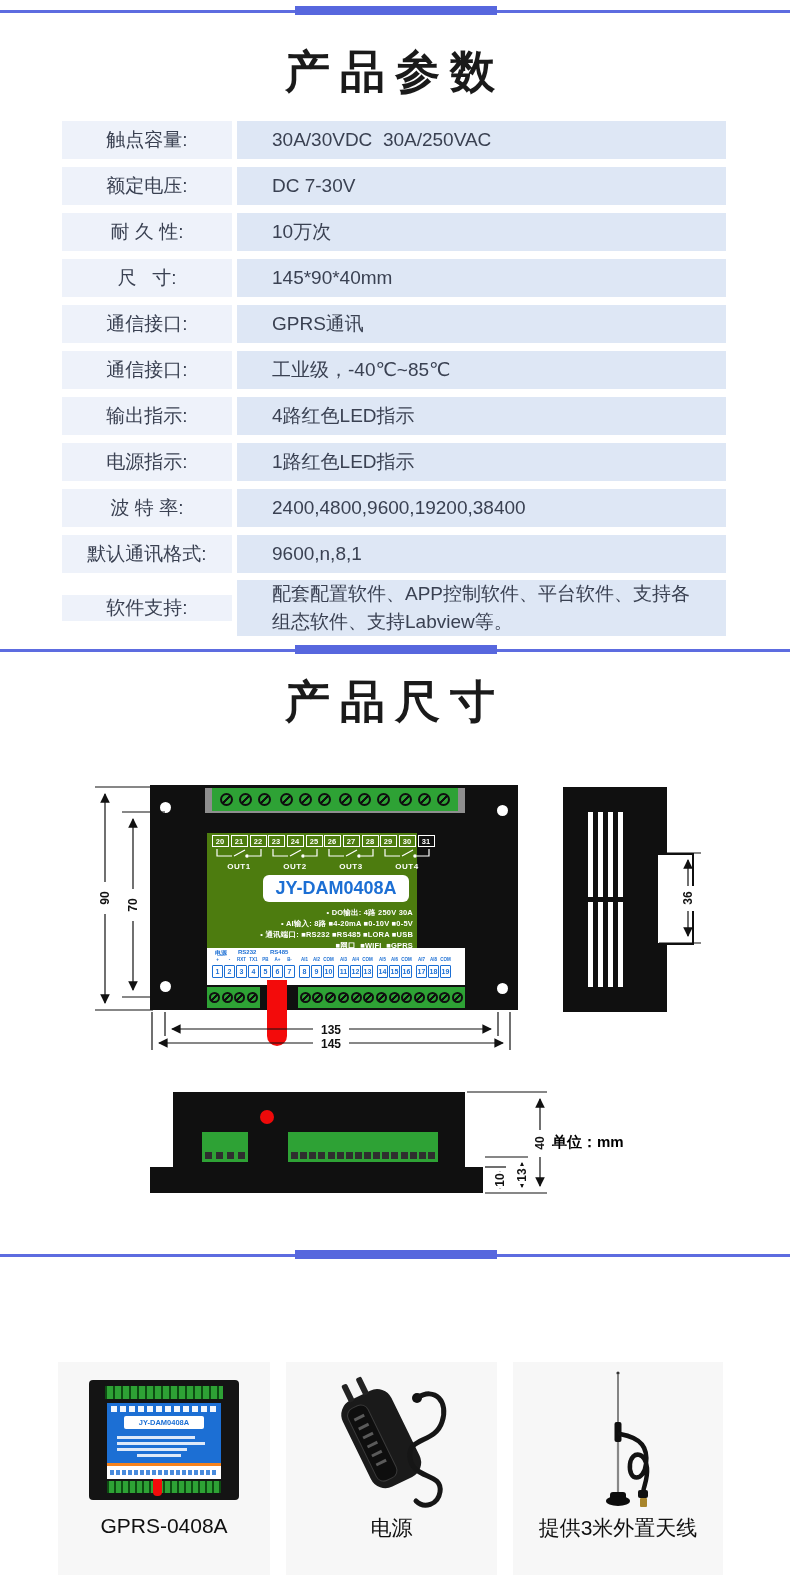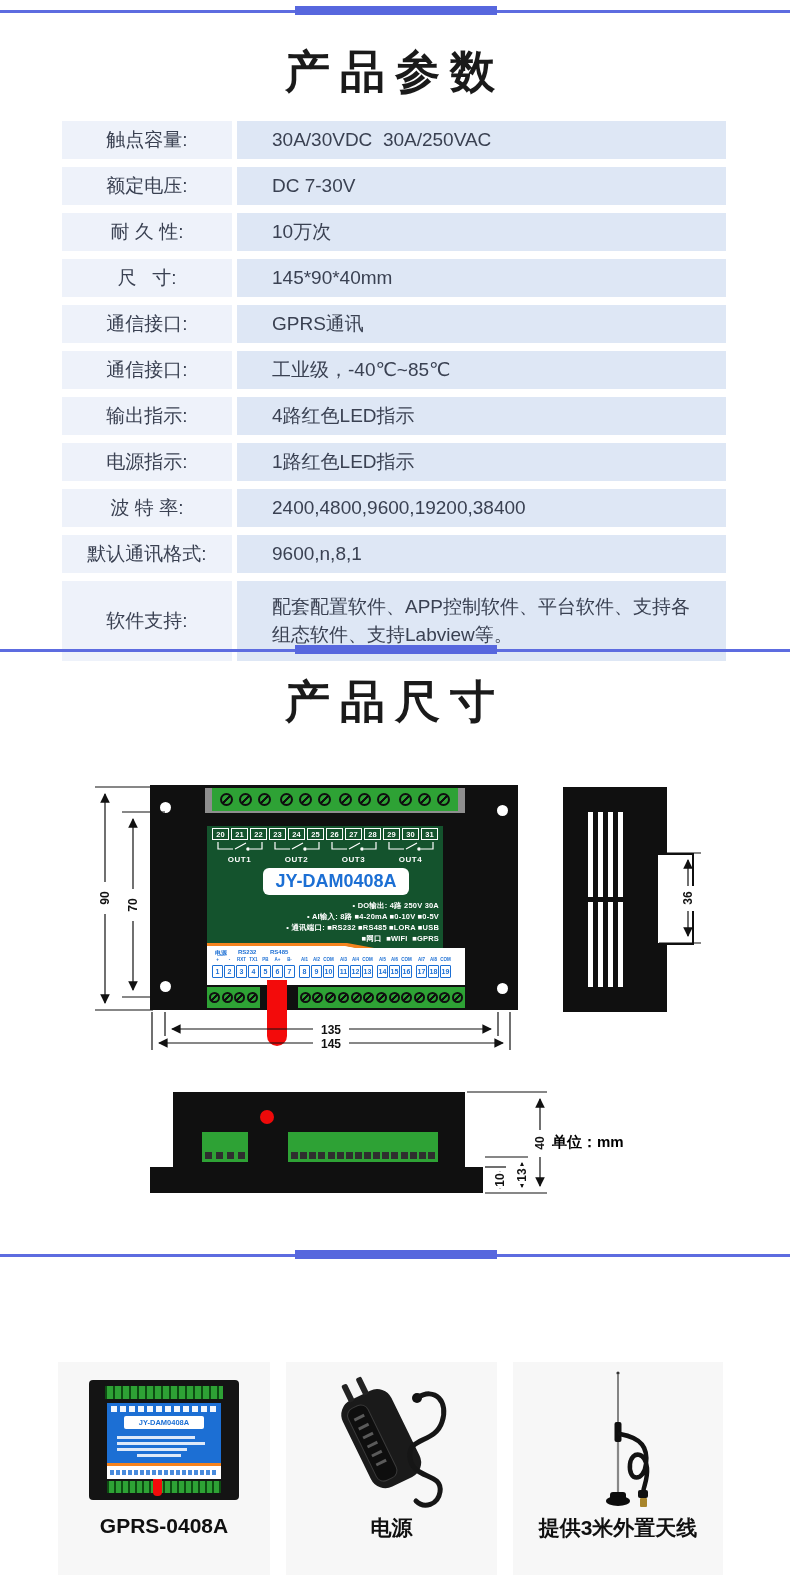--- a/index.html
+++ b/index.html
@@ -8,37 +8,37 @@
   
   .sep{position:absolute;left:0;width:790px;height:12px;}
   .sep .thin{position:absolute;top:4px;left:0;width:100%;height:3px;background:#5d6ce0;}
   .sep .thick{position:absolute;top:0;left:295px;width:202px;height:9px;background:#5767de;}
   
   .title{position:absolute;left:0;width:790px;text-align:center;font-size:45px;font-weight:800;
          color:#1a1a1a;letter-spacing:10px;}
   
   #spec-table{position:absolute;left:62px;top:121px;width:664px;}
   .srow{display:flex;height:38px;margin-bottom:8px;}
-  .srow:last-child{height:80px;}
+  .srow:last-child{height:53px;align-items:center;}
   .slabel{flex:none;width:170px;background:#eef2fa;color:#3a4152;font-size:19px;
           display:flex;align-items:center;justify-content:center;white-space:pre;}
   .svalue{flex:1;margin-left:5px;background:#dee7f5;color:#3a4152;font-size:19px;
           display:flex;align-items:center;padding:0 28px 0 35px;white-space:pre-wrap;line-height:28px;}
   
   #drawing{position:absolute;left:0;top:745px;width:790px;height:465px;}
   #front{position:absolute;left:150px;top:40px;width:368px;height:225px;background:#101010;}
   .hole{position:absolute;width:11px;height:11px;border-radius:50%;background:#fff;}
   #topstrip{position:absolute;left:55px;top:3px;width:260px;height:25px;background:#8e8e8e;}
   #topstrip .green{position:absolute;left:7px;right:7px;top:0;bottom:2px;background:#2ea235;
           display:flex;align-items:center;justify-content:space-between;padding:0 8px;}
   .sgroup{display:flex;gap:6px;}
   .screw{width:13px;height:13px;border-radius:50%;border:2px solid #0f0f0f;box-sizing:border-box;
          background:linear-gradient(135deg,transparent 42%,#0f0f0f 42%,#0f0f0f 58%,transparent 58%);}
   .sm .screw{width:11px;height:11px;}
-  #panel{position:absolute;left:57px;top:41px;width:236px;height:130px;background:#14532d;}
+  #panel{position:absolute;left:57px;top:48px;width:210px;height:130px;background:#4d7c0f;}
   .tnumsrow{position:absolute;left:4px;top:2px;right:4px;display:flex;justify-content:space-between;}
   .tgrp{width:58px;}
   .tnums{display:flex;gap:2px;justify-content:center;}
   .tnum{width:17px;height:12px;border:1px solid #fff;box-sizing:border-box;color:#fff;font-size:7.5px;
         font-weight:700;display:flex;align-items:center;justify-content:center;}
   .relay{display:block;margin:1px auto 0;}
   .outlab{text-align:center;color:#fff;font-size:8px;font-weight:700;margin-top:0;letter-spacing:.5px;}
   #model{position:absolute;left:56px;top:42px;width:146px;height:27px;background:#fff;border-radius:6px;
          color:#1c6fd4;font-weight:800;font-size:18px;display:flex;align-items:center;justify-content:center;}
   #specs{position:absolute;left:20px;top:74px;right:4px;text-align:right;}
@@ -63,21 +63,21 @@
   #bview-red{position:absolute;left:260px;top:365px;width:14px;height:14px;border-radius:50%;background:#ee0a0a;}
   .bgreen{position:absolute;background:#2ea235;}
   .pins{position:absolute;left:3px;right:3px;bottom:3px;display:flex;justify-content:space-between;}
   .pins .screw{width:7px;height:7px;border:none;border-radius:0;background:#2f2f2f;}
   #unitnote{position:absolute;left:552px;top:388px;font-size:15px;font-weight:700;color:#000000;white-space:pre;}
   #dimsvg{position:absolute;left:0;top:0;pointer-events:none;}
   .dimtxt{font-family:"Liberation Sans",sans-serif;font-size:12px;font-weight:700;fill:#111;}
   
   .card{position:absolute;top:1362px;height:213px;background:#f7f7f7;}
   #card1{left:58px;width:212px;} #card2{left:286px;width:211px;} #card3{left:513px;width:210px;}
-  .cardlab{position:absolute;left:0;right:0;top:152px;text-align:center;font-size:21px;font-weight:700;color:#101010;}
+  .cardlab{position:absolute;left:0;right:0;top:152px;text-align:center;font-size:21px;font-weight:400;color:#101010;}
   
   #mini{position:absolute;left:31px;top:14px;width:150px;height:128px;}
   .m-body{position:absolute;left:0;top:4px;width:150px;height:120px;background:#141414;border-radius:4px;}
   .m-tgreen{position:absolute;left:16px;top:10px;width:118px;height:13px;background:#2ea235;
             background-image:repeating-linear-gradient(90deg,#0d4d12 0 2px,transparent 2px 8px);}
   .m-panel{position:absolute;left:18px;top:27px;width:114px;height:60px;background:#1c6fd4;}
   .m-nums{position:absolute;left:4px;top:3px;width:106px;height:6px;
           background:repeating-linear-gradient(90deg,rgba(255,255,255,.95) 0 6px,transparent 6px 9px);}
   .m-model{position:absolute;left:17px;top:13px;width:80px;height:13px;background:#fff;border-radius:2px;
            color:#1c6fd4;font-size:7.5px;font-weight:800;display:flex;align-items:center;justify-content:center;}

